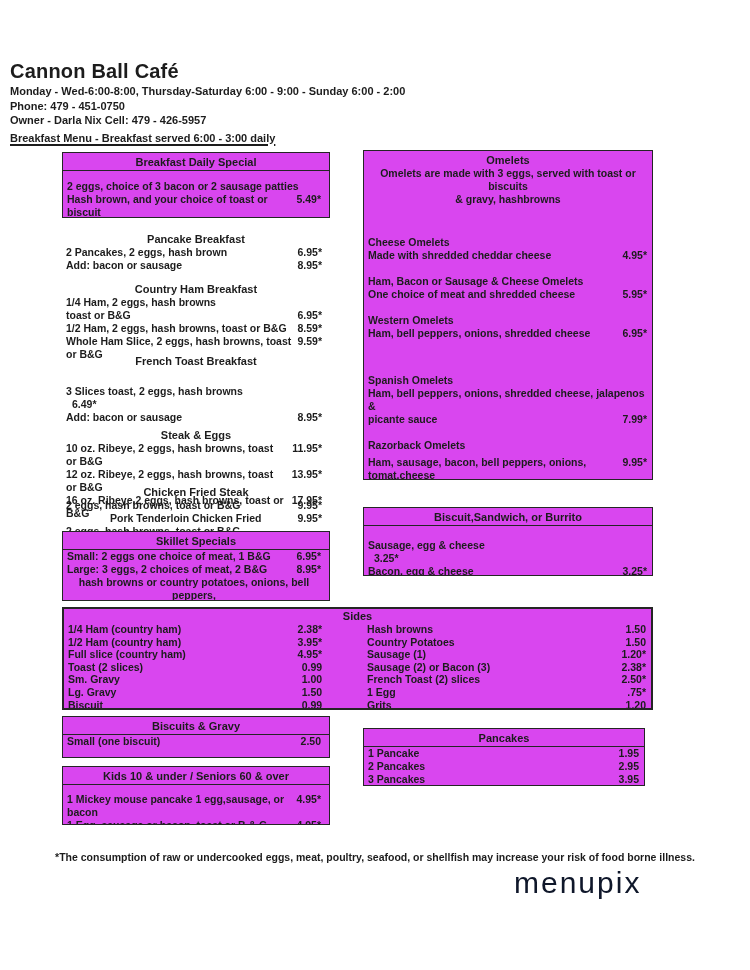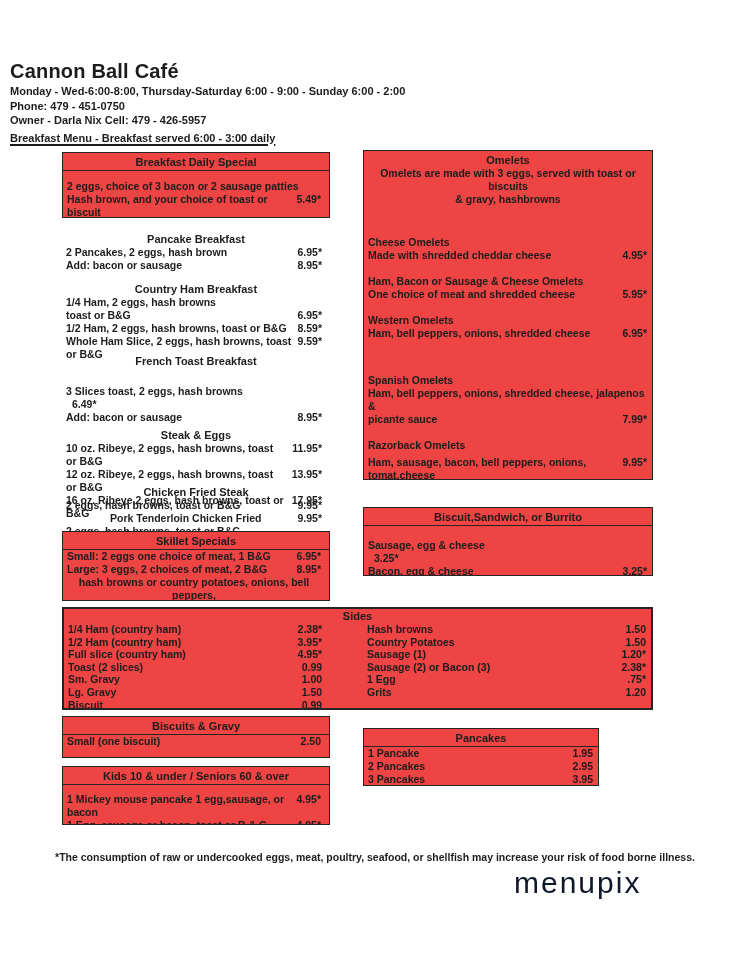--- a/index.html
+++ b/index.html
@@ -9,21 +9,21 @@
     font-family:"Liberation Sans", sans-serif;
     font-weight:bold; color:#1c1c1c;
     -webkit-font-smoothing:antialiased;
   }
   .abs { position:absolute; }
   .hdr { top:58px; left:0; width:701px; text-align:left;margin-left:10px; }
   .page-title { font-size:20px; line-height:26px; letter-spacing:.2px; }
   .hline { font-size:11px; line-height:14.5px; }
   .banner { font-size:11px; line-height:15px; margin-top:3px; text-decoration:underline; text-decoration-thickness:1.5px; text-underline-offset:2px; }
 
-  .box { border:1.5px solid #252525; background:#ef4444; overflow:hidden; }
+  .box { border:1.5px solid #252525; background:#d946ef; overflow:hidden; }
   .sec-title { text-align:center; font-size:11px; line-height:14px; padding-top:2px; }
   .sec-title.rule { border-bottom:1.5px solid #252525; padding-bottom:1px; }
 
   .row { display:flex; justify-content:space-between; align-items:flex-start;
          font-size:10.5px; line-height:13px; padding:0 8px 0 4px; }
   .row.center { justify-content:center; text-align:center; }
   .row .pr { white-space:nowrap; margin-left:6px; }
   .row.indent .nm { padding-left:44px; }
 
   .col-r .row { padding:0 5px 0 4px; }
@@ -272,20 +272,24 @@
         </div>
         <div class="row">
           <span class="nm">Sausage (1)</span>
           <span class="pr">1.20*</span>
         </div>
         <div class="row">
           <span class="nm">Sausage (2) or Bacon (3)</span>
           <span class="pr">2.38*</span>
         </div>
         <div class="row">
+          <span class="nm">French Toast (2) slices</span>
+          <span class="pr">2.50*</span>
+        </div>
+        <div class="row">
           <span class="nm">1 Egg</span>
           <span class="pr">.75*</span>
         </div>
         <div class="row">
           <span class="nm">Grits</span>
           <span class="pr">1.20</span>
         </div>
       </div>
   </div>
 </section>
@@ -307,21 +311,21 @@
         <span class="nm">1 Mickey mouse pancake 1 egg,sausage, or bacon</span>
         <span class="pr">4.95*</span>
       </div>
       <div class="row">
         <span class="nm">1 Egg, sausage or bacon, toast or B &amp; G</span>
         <span class="pr">4.95*</span>
       </div>
     </div>
 </section>
 
-<section class="abs box col-r" style="left:363px; top:728px; width:236px; height:58px;">
+<section class="abs box col-r" style="left:363px; top:728px; width:282px; height:58px;">
   <div class="sec-title rule">Pancakes</div>
   <div>
       <div class="row">
         <span class="nm">1 Pancake</span>
         <span class="pr">1.95</span>
       </div>
       <div class="row">
         <span class="nm">2 Pancakes</span>
         <span class="pr">2.95</span>
       </div>

